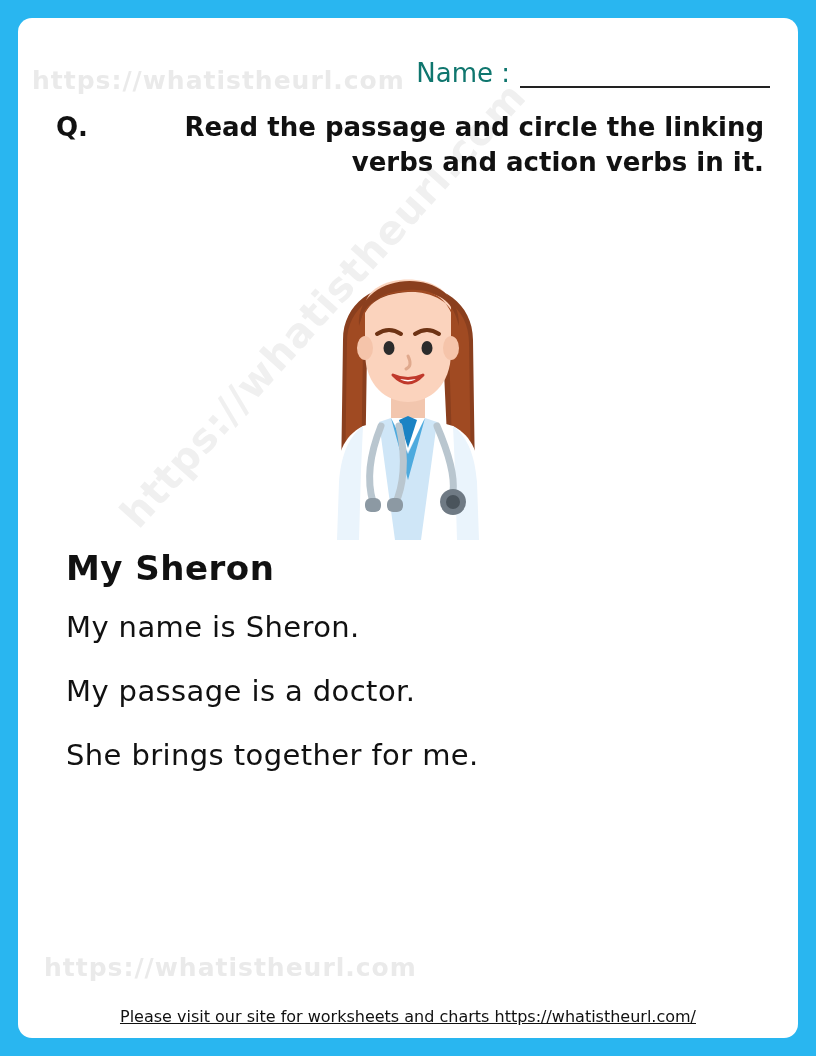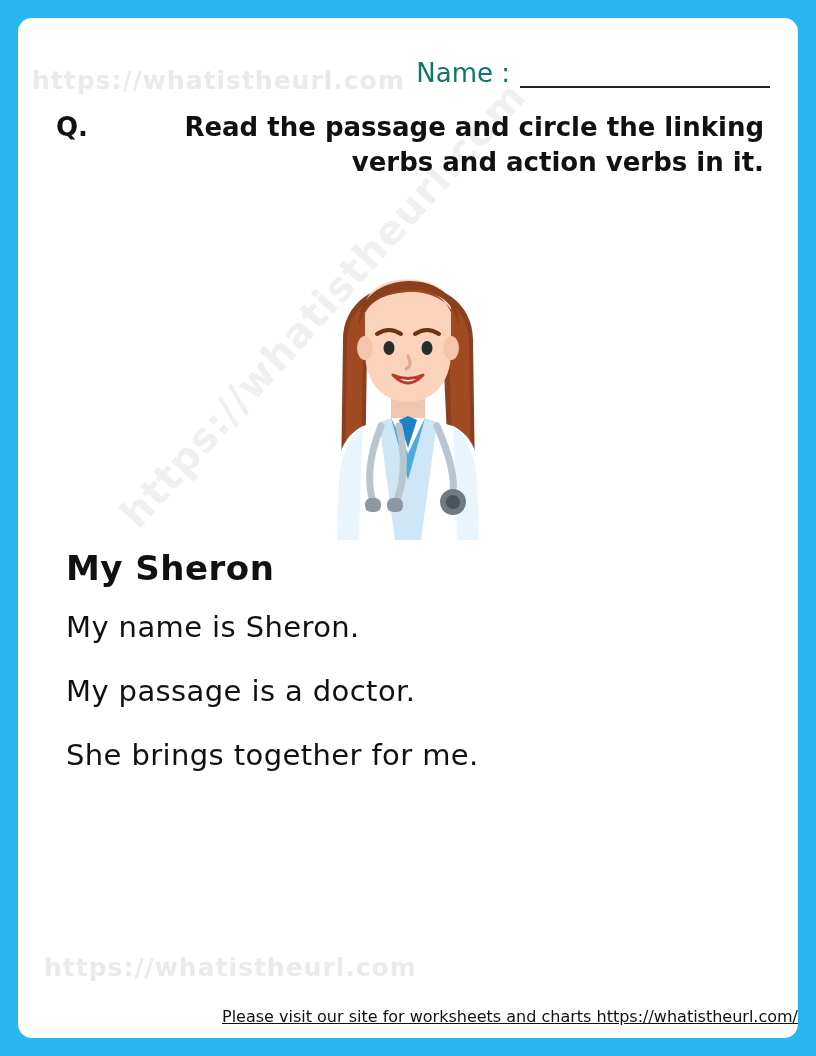--- a/index.html
+++ b/index.html
@@ -136,21 +136,21 @@
     color: #111;
     margin: 0 0 30px 14px;
     letter-spacing: 0.4px;
   }
   
   .footer {
     position: absolute;
     left: 0;
     right: 0;
     bottom: 12px;
-    text-align: right;
+    text-align: center;
   }
   .footer a {
     font-size: 16px;
     color: #111;
     text-decoration: underline;
     font-family: "DejaVu Sans", sans-serif;
   }
 </style>
 </head>
 <body>

